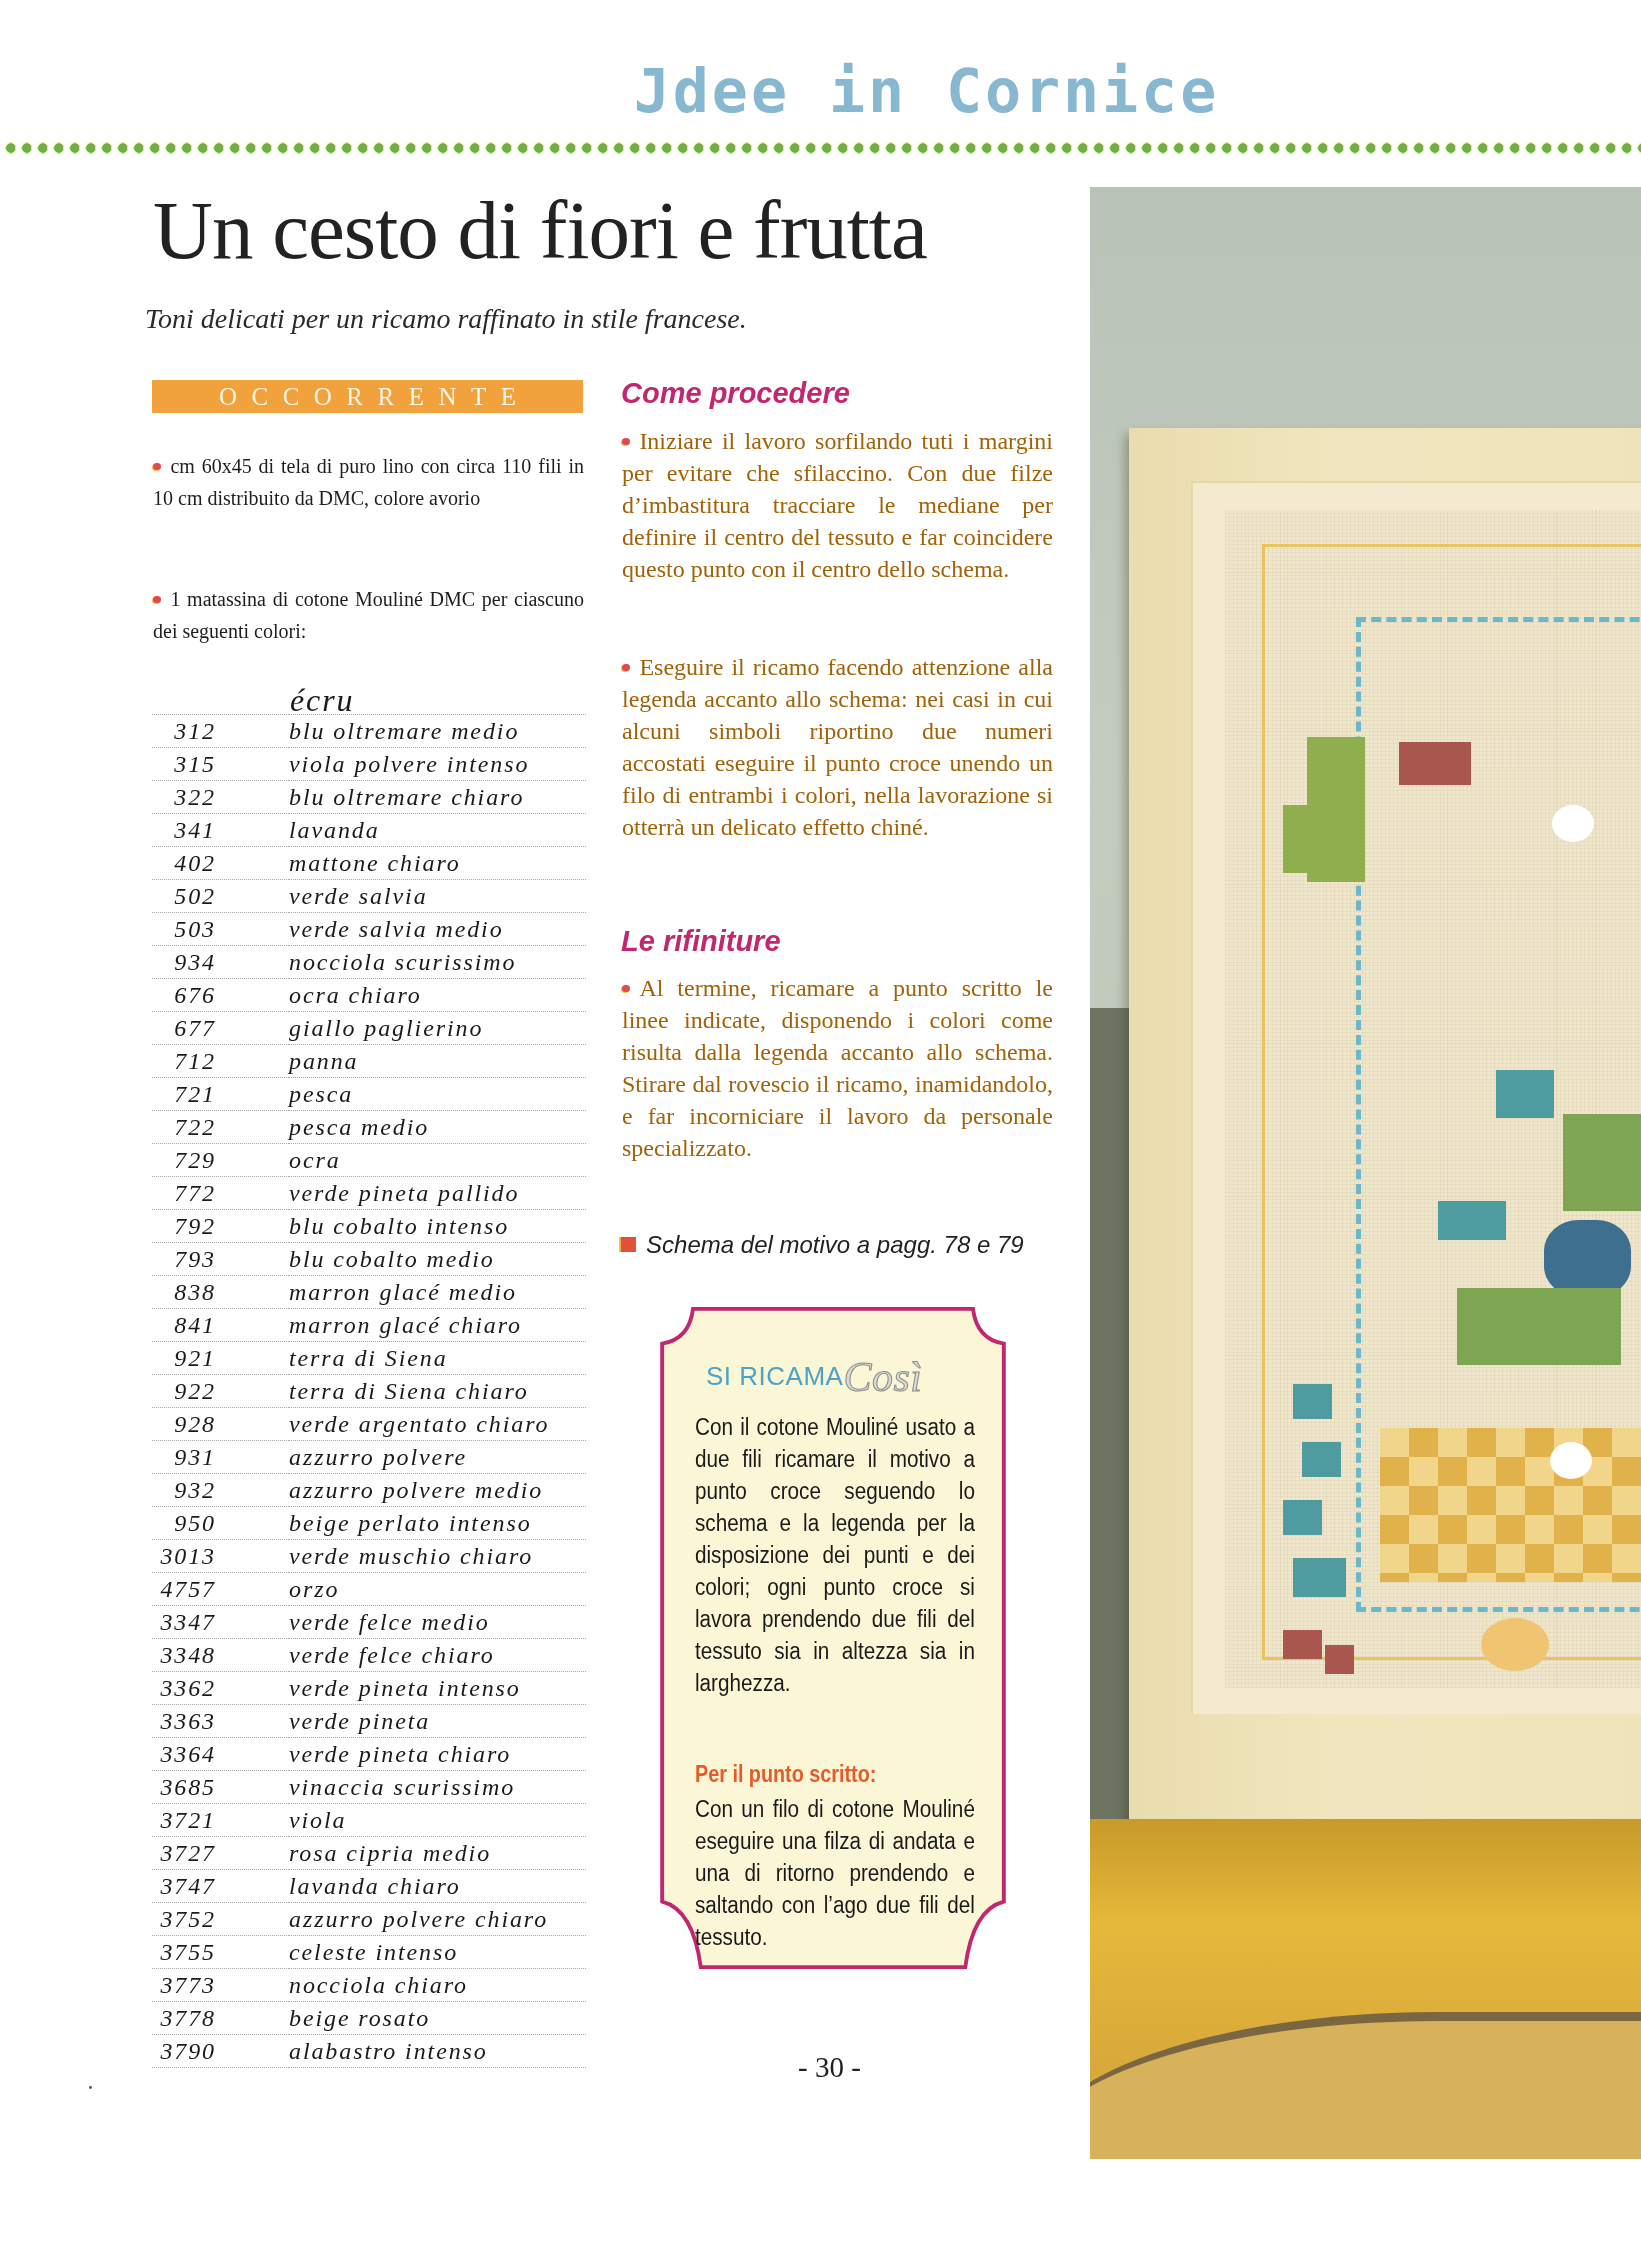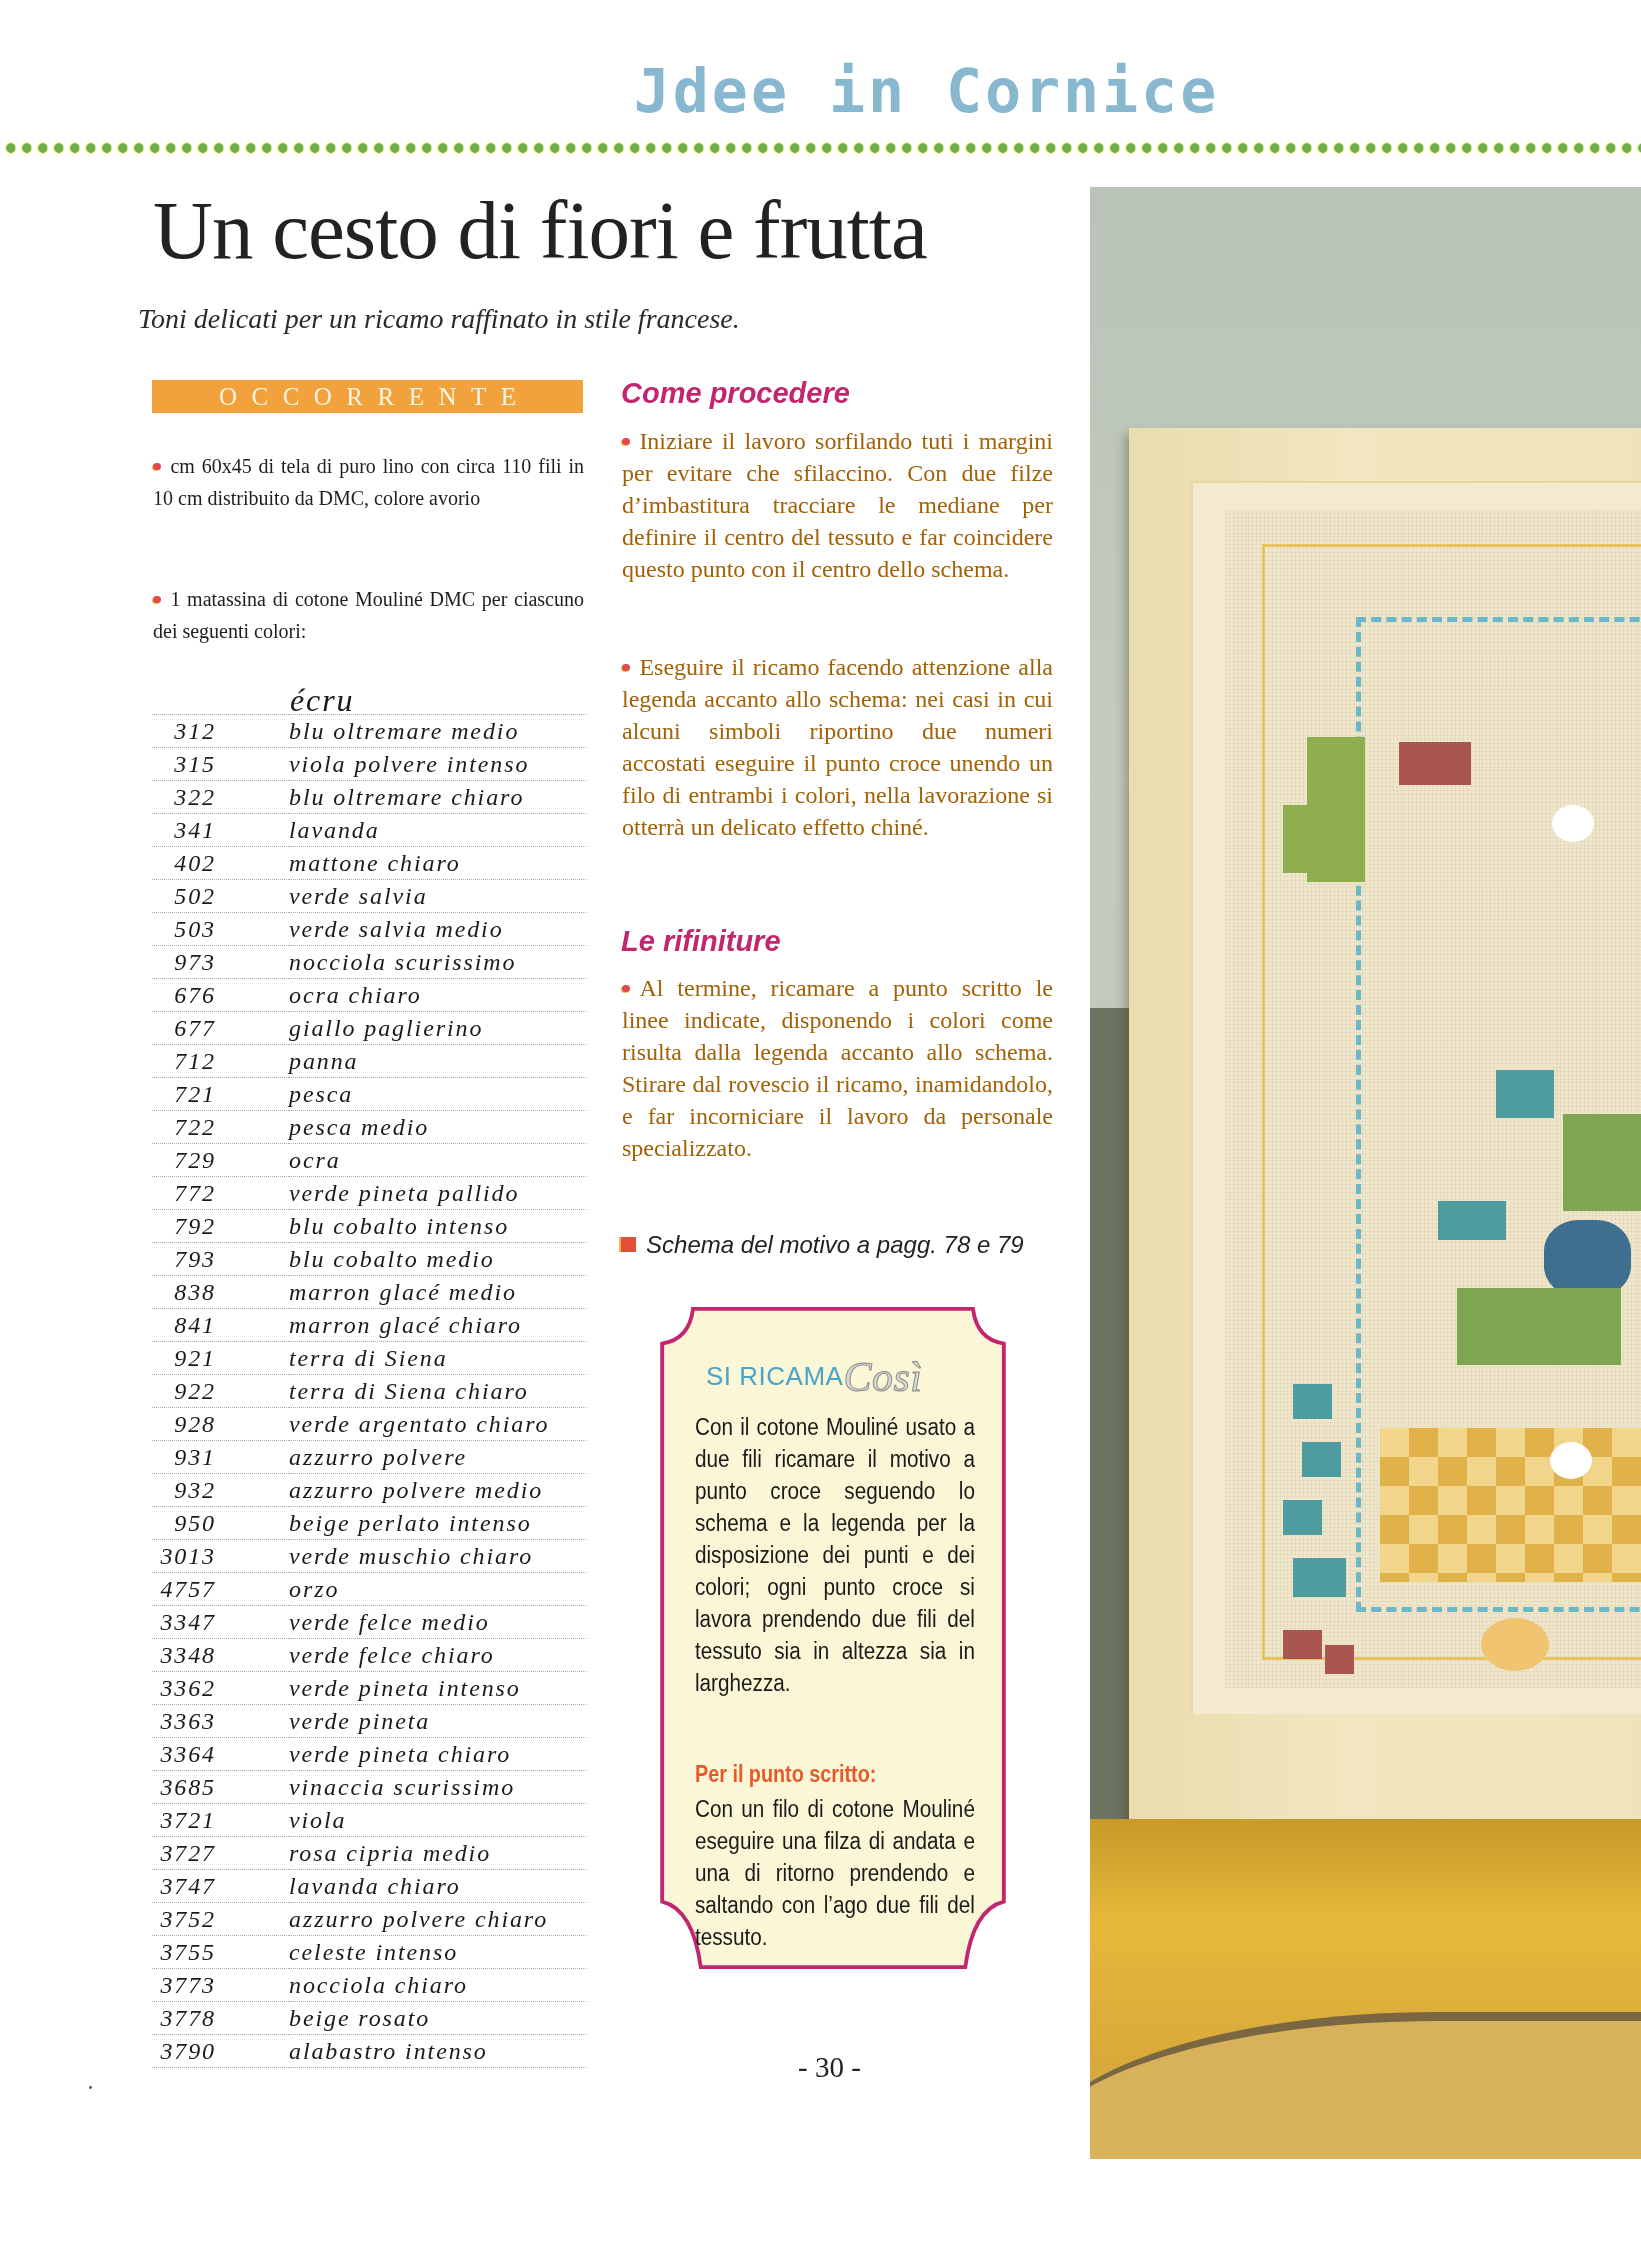--- a/index.html
+++ b/index.html
@@ -19,21 +19,21 @@
     position: absolute; left: 3.9px; top: 141px; width: 1638px; height: 13.5px;
     background-image: radial-gradient(circle at 6.8px 6.8px, #6fae4e 0 4.3px, #e9f28a 4.8px 5.4px, transparent 5.8px);
     background-size: 16px 13.5px; background-repeat: repeat-x;
   }
   .title {
     position: absolute; left: 153px; top: 182px; margin: 0;
     font-family: "Liberation Serif", serif; font-weight: normal;
     font-size: 83px; letter-spacing: -1px; color: #222;
   }
   .subtitle {
-    position: absolute; left: 138px; top: 303px; margin: 0;
+    position: absolute; left: 145px; top: 303px; margin: 0;
     font-style: italic; font-size: 28px; color: #2a2a2a;
   }
 
   
   .occ-bar {
     position: absolute; left: 152px; top: 380px; width: 431px; height: 33px;
     background: #f2a23c; color: #fff6e6; text-align: center;
     font-family: "Liberation Serif", serif; font-size: 25px; letter-spacing: 14.5px;
     line-height: 33px; text-indent: 14.5px;
   }
@@ -200,21 +200,21 @@
       </tr>
       <tr>
         <td class="code">502</td>
         <td class="name">verde salvia</td>
       </tr>
       <tr>
         <td class="code">503</td>
         <td class="name">verde salvia medio</td>
       </tr>
       <tr>
-        <td class="code">973</td>
+        <td class="code">934</td>
         <td class="name">nocciola scurissimo</td>
       </tr>
       <tr>
         <td class="code">676</td>
         <td class="name">ocra chiaro</td>
       </tr>
       <tr>
         <td class="code">677</td>
         <td class="name">giallo paglierino</td>
       </tr>

